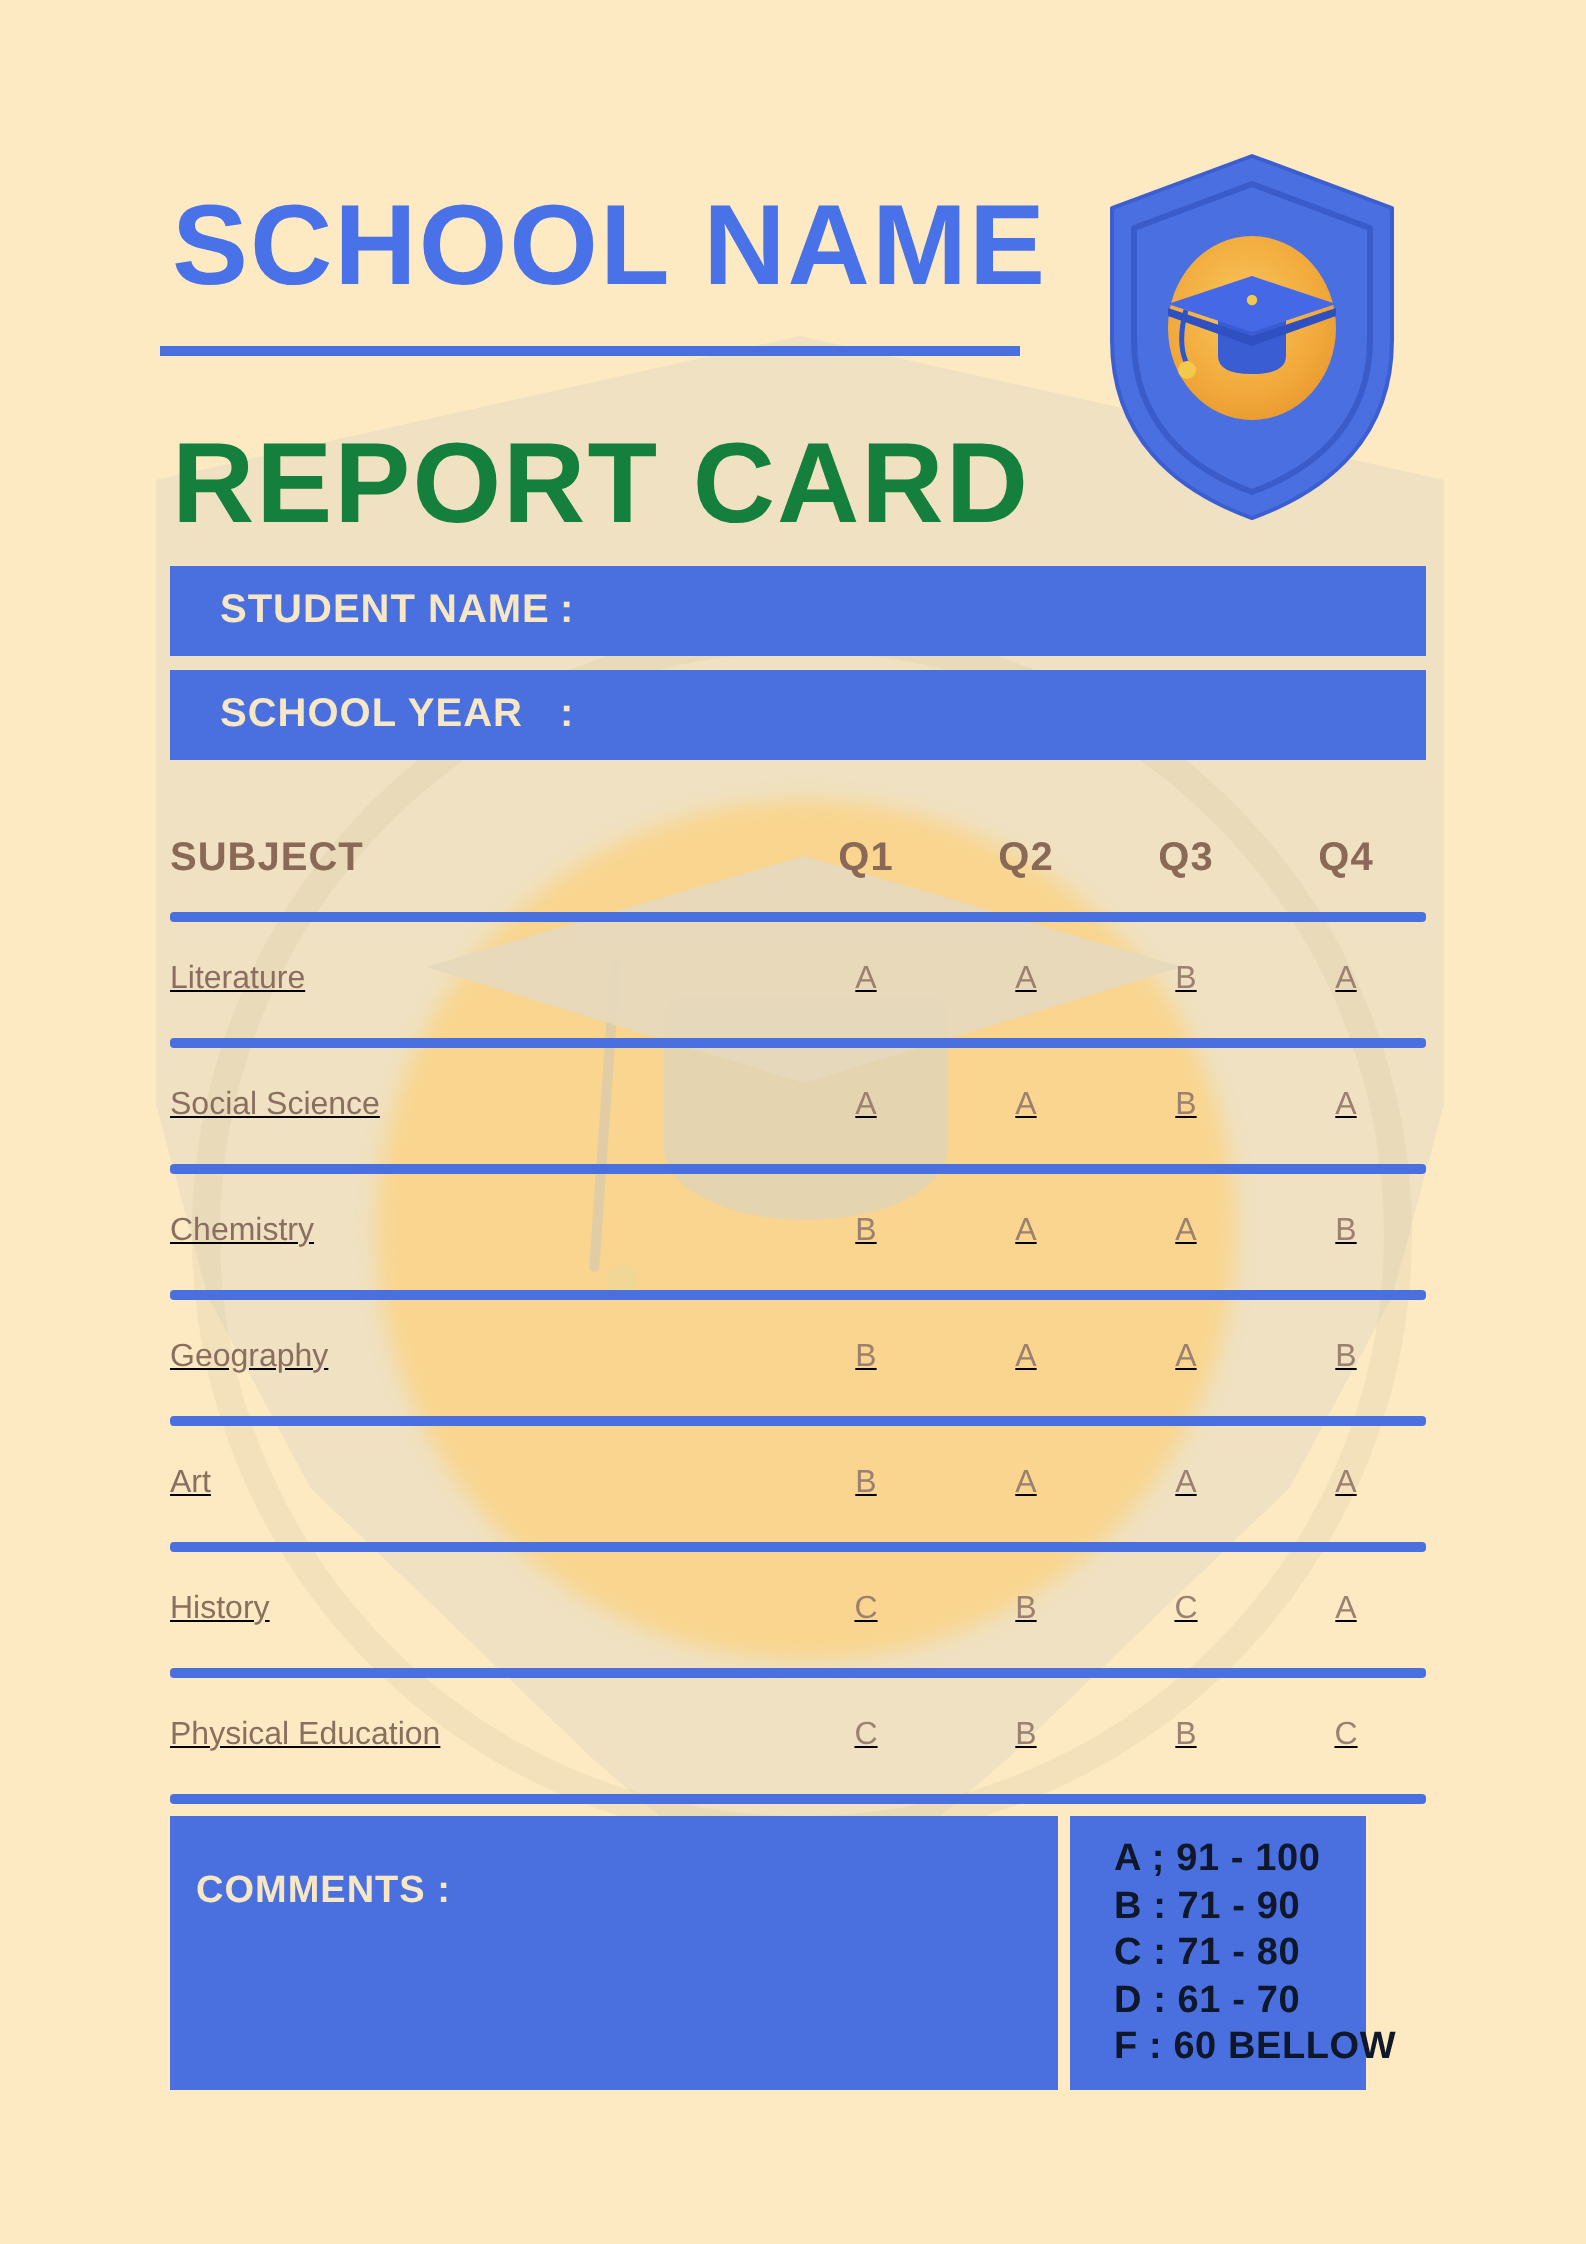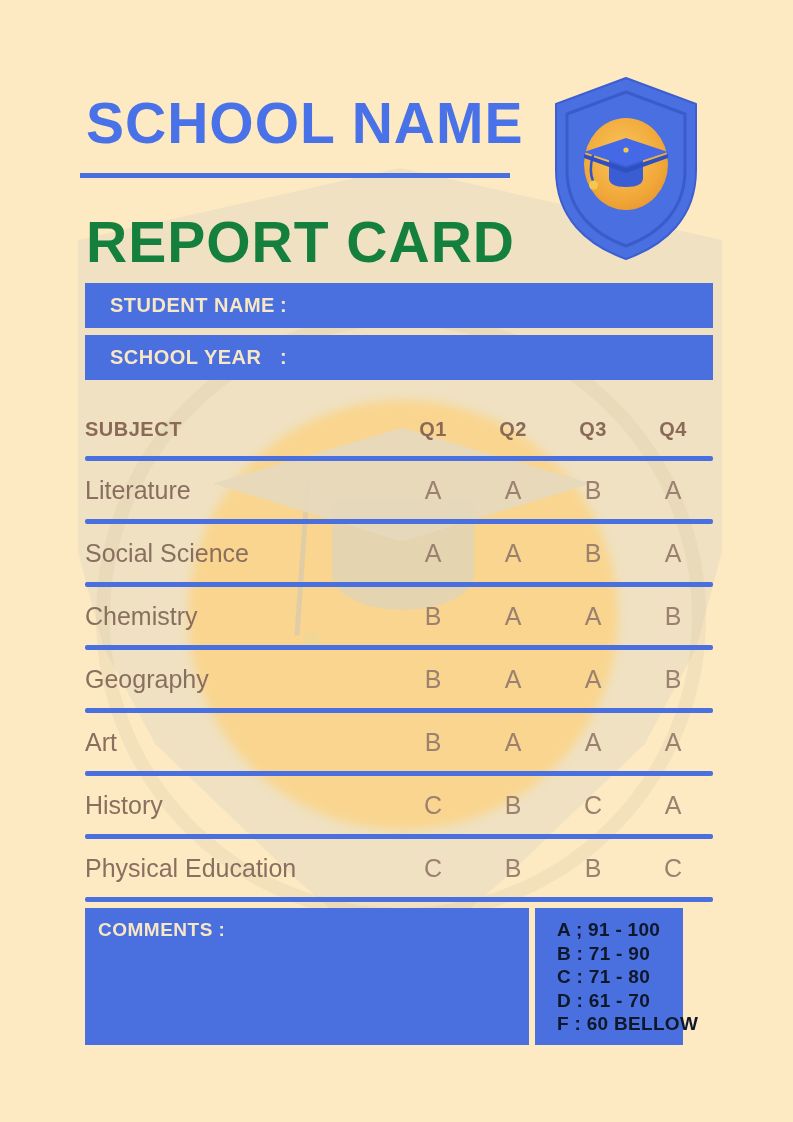--- a/index.html
+++ b/index.html
@@ -82,29 +82,29 @@
   
   .grades-table { left: 85px; top: 403px; width: 628px; }
   .grid-row {
     display: grid;
     grid-template-columns: 1fr 80px 80px 80px 80px;
     align-items: center;
   }
   .thead { height: 53px; color: #8a6a56; font-size: 20px; font-weight: bold; letter-spacing: 0.5px; }
   .thead .qcol { text-align: center; }
   .divider { height: 5px; background: #4a6fdf; border-radius: 2px; }
-  .trow { height: 58px; font-size: 25px; }
+  .trow { height: 58px; font-size: 16px; text-decoration: underline; }
   .trow .subject { color: #8a6f60; }
   .trow .grade { text-align: center; color: #9c8070; }
 
   
   .comments-box {
     left: 85px; top: 908px; width: 444px; height: 137px;
     background: #4a6fdf; color: #f7e7c4;
-    padding: 11px 13px;
+    padding: 27px 13px;
     font-size: 19px; font-weight: bold; letter-spacing: 0.5px;
   }
   .scale-box {
     left: 535px; top: 908px; width: 148px; height: 137px;
     background: #4a6fdf; color: #0f172a;
     padding: 10px 0 0 22px;
     font-size: 19px; font-weight: bold; letter-spacing: 0.3px;
   }
   .scale-box .scale-line { line-height: 23.5px; white-space: nowrap; }
 </style>

